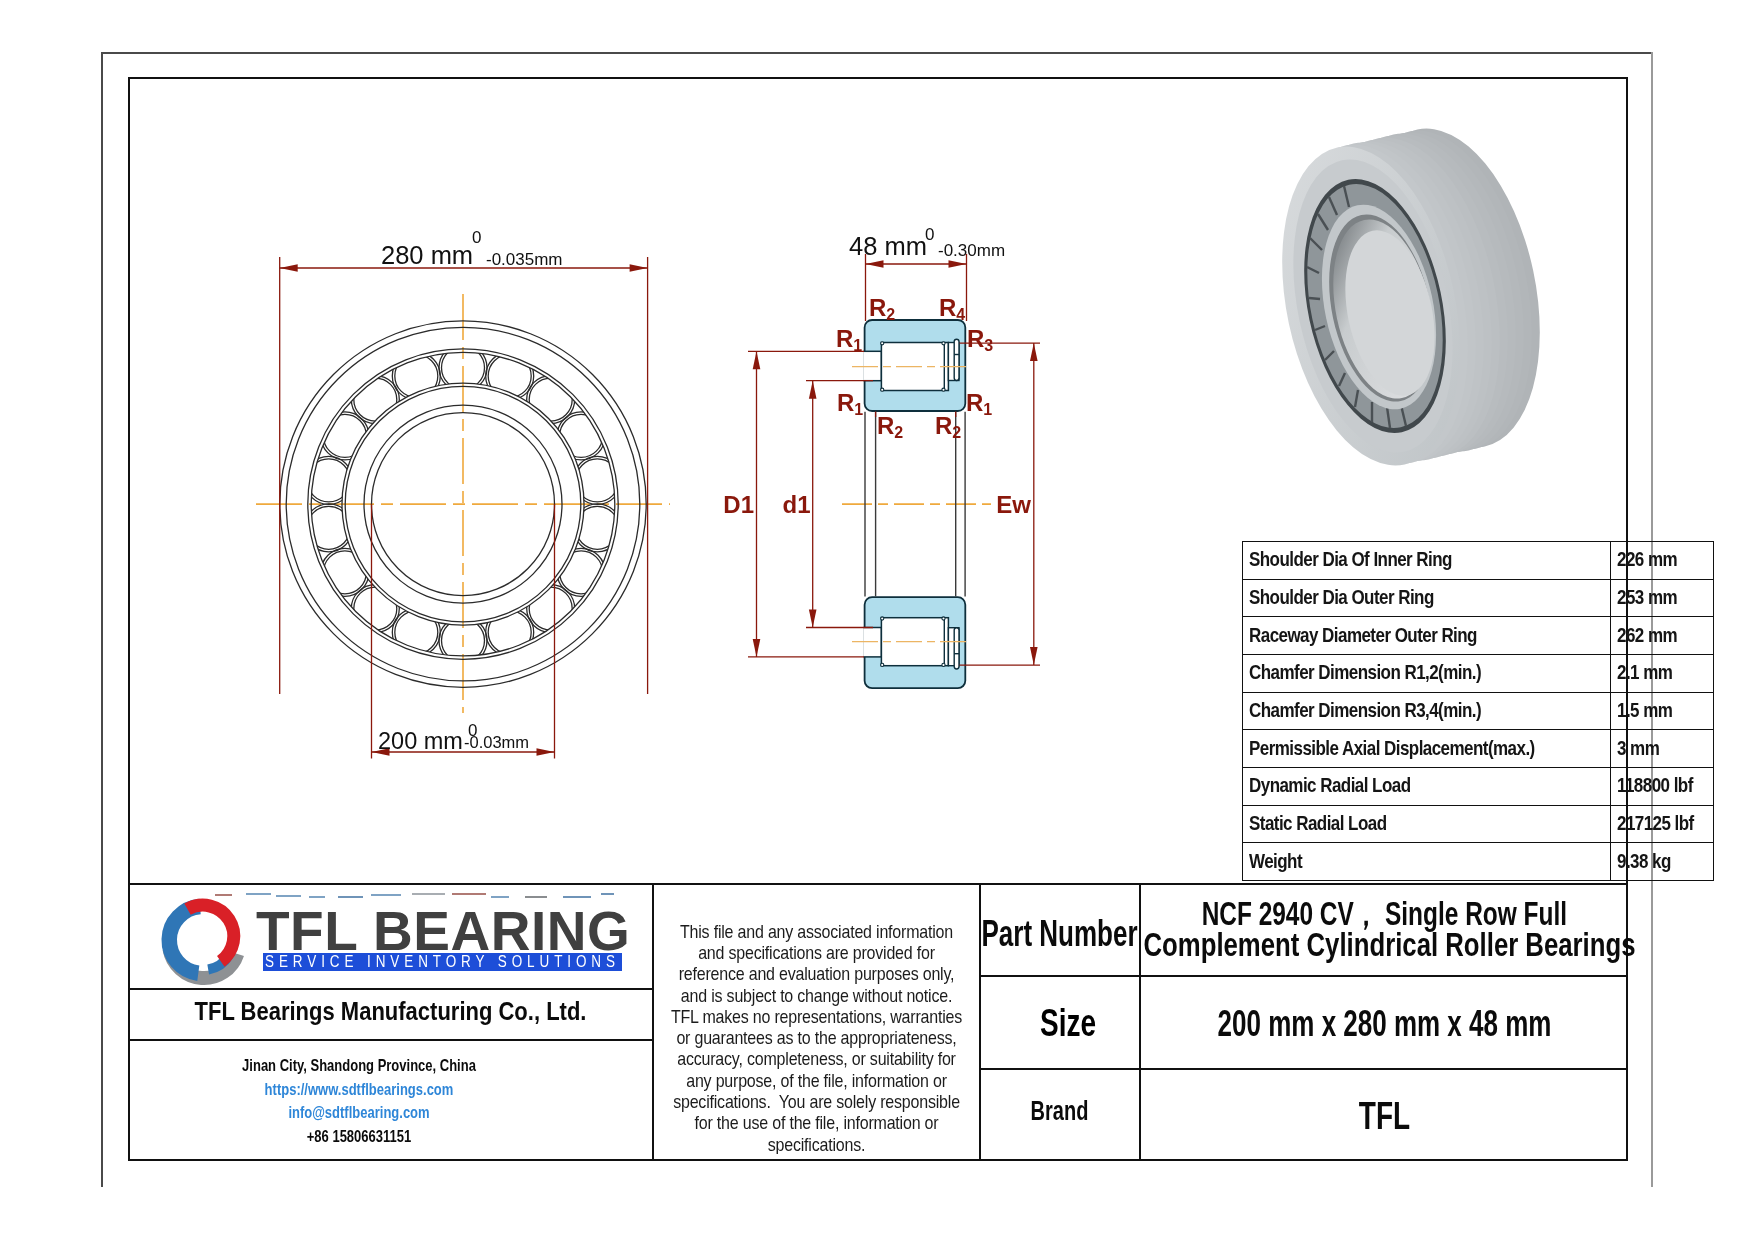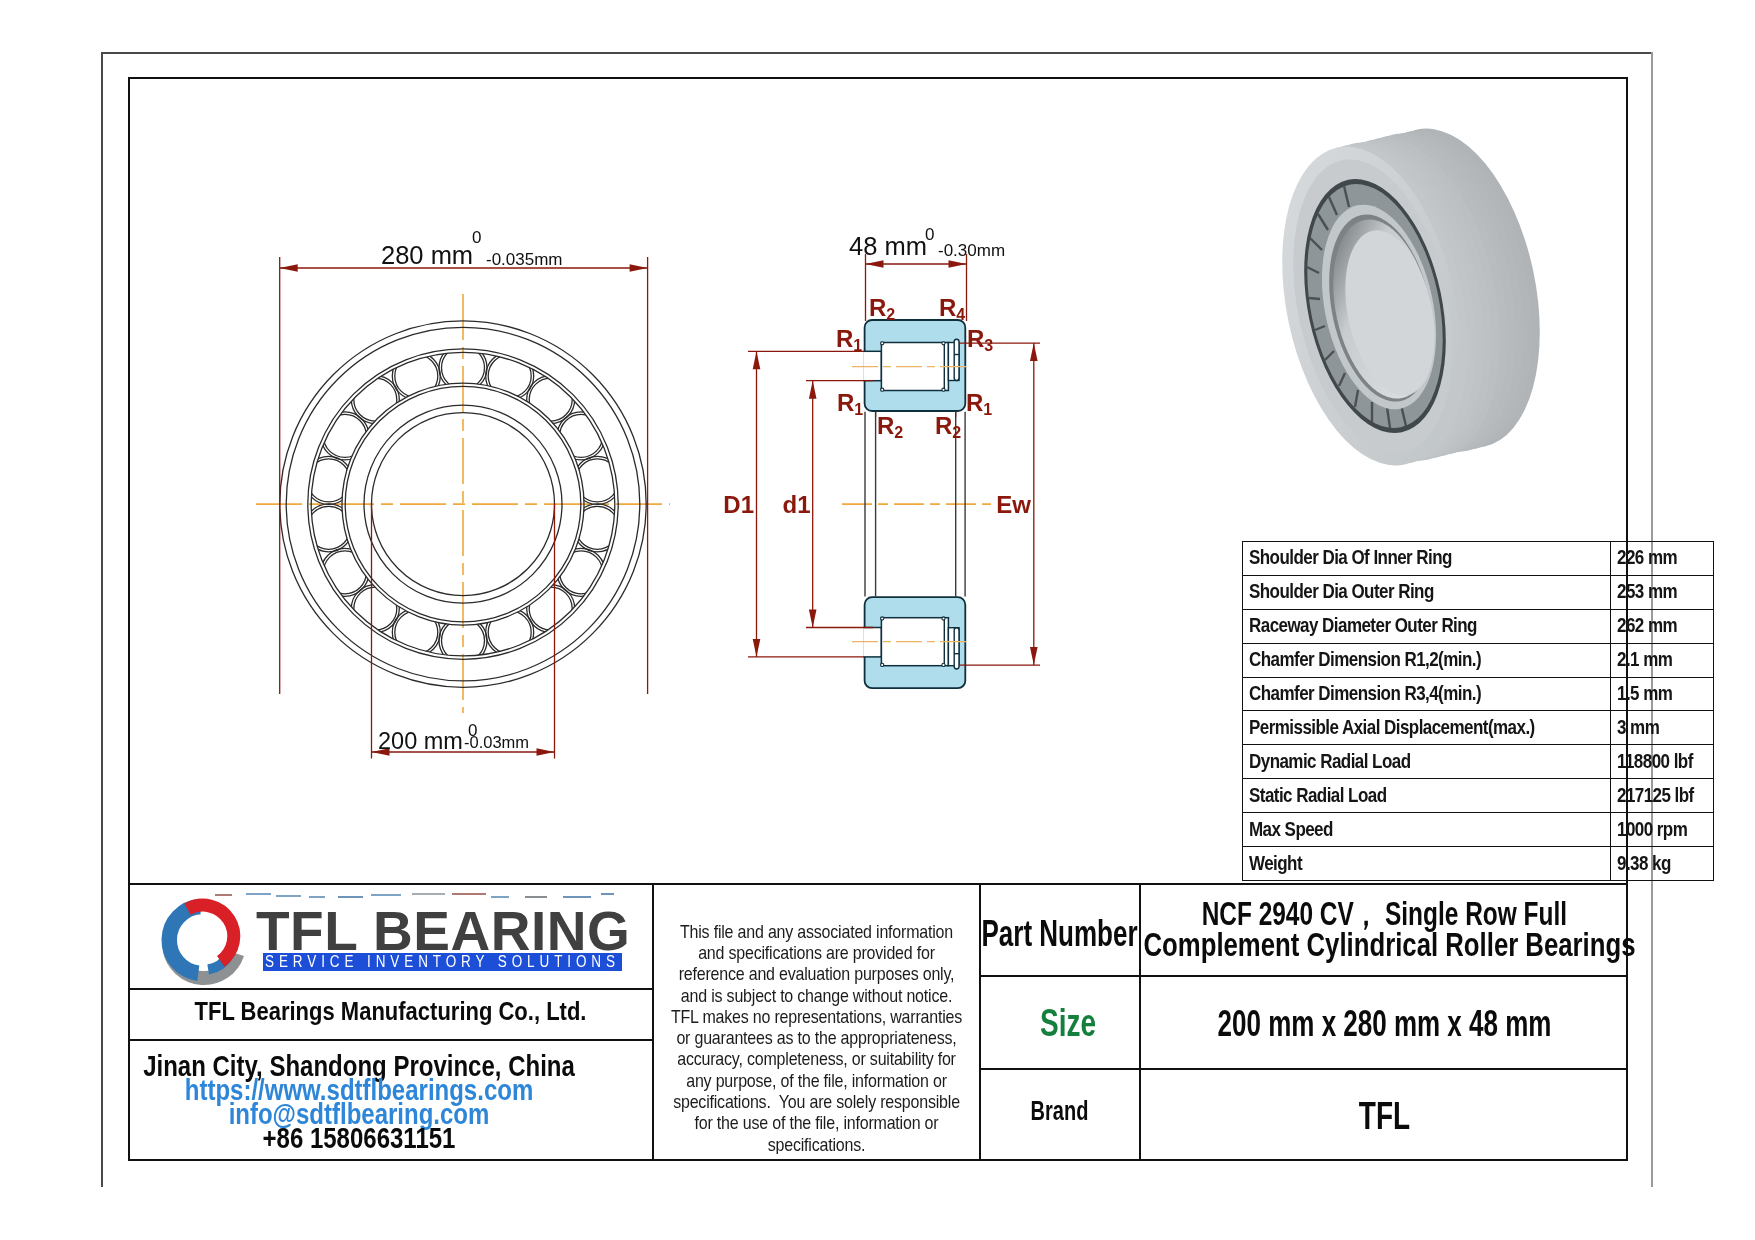--- a/index.html
+++ b/index.html
@@ -250,24 +250,20 @@
       </tr>
       <tr>
         <td class="k"><span class="v">Dynamic Radial Load</span></td>
         <td class="u"><span class="v">118800 lbf</span></td>
       </tr>
       <tr>
         <td class="k"><span class="v">Static Radial Load</span></td>
         <td class="u"><span class="v">217125 lbf</span></td>
       </tr>
       <tr>
-        <td class="k"><span class="v">Max Speed</span></td>
-        <td class="u"><span class="v">1000 rpm</span></td>
-      </tr>
-      <tr>
         <td class="k"><span class="v">Weight</span></td>
         <td class="u"><span class="v">9.38 kg</span></td>
       </tr>
     </tbody>
   </table>
 
 <div class="line" style="left:128px;top:883px;width:1500px;height:2px"></div>
 <div class="line" style="left:652px;top:883px;width:2px;height:277px"></div>
 <div class="line" style="left:979px;top:883px;width:2px;height:277px"></div>
 <div class="line" style="left:1139px;top:883px;width:2px;height:277px"></div>
@@ -289,23 +285,23 @@
 <div style="position:absolute;left:601px;top:893px;width:13px;height:2px;background:#6f94b8"></div>
 <svg width="104" height="104" viewBox="0 0 104 104" style="position:absolute;left:157px;top:890px">
     <path d="M 12.5,59.1 A 35,35 0 0 0 80.3,63.8" stroke="#8e9194" stroke-width="14" fill="none"></path>
     <path d="M 51.2,79.5 A 30,30 0 0 0 72.0,65.0" stroke="#2f76b6" stroke-width="10" fill="none"></path>
     <path d="M 43.1,16.6 A 33.5,33.5 0 0 0 41.3,83.2" stroke="#2f76b6" stroke-width="15.5" fill="none"></path>
     <path d="M 63.8,71.4 A 31,31 0 0 0 30.5,19.2" stroke="#d92027" stroke-width="13" fill="none"></path>
   </svg>
 <div class="abs" style="left:256px;top:899px;width:380px;color:#404040;font-size:55px;font-weight:700;letter-spacing:0.5px"><span style="display:inline-block;transform:scaleY(1.0);white-space:nowrap">TFL BEARING</span></div>
 <div class="abs" style="left:263px;top:953px;width:359px;height:18px;background:#1d4ed8;color:#fff;font-size:13.5px;letter-spacing:4.9px;text-align:center;line-height:18px;white-space:nowrap;overflow:hidden"><span class="v">SERVICE INVENTORY SOLUTIONS</span></div>
 <div class="abs" style="left:128px;top:999px;width:525px;text-align:center;font-size:22px;font-weight:700;color:#0b0b0b"><span class="v" style="transform:scaleY(1.15)">TFL Bearings Manufacturing Co., Ltd.</span></div>
-<div class="abs" style="left:128px;top:1054px;width:462px;text-align:center;font-size:24px;font-weight:700;color:#0b0b0b;line-height:23.5px">
+<div class="abs" style="left:128px;top:1054px;width:462px;text-align:center;font-size:13px;font-weight:700;color:#0b0b0b;line-height:23.5px">
 <span class="v">Jinan City, Shandong Province, China</span><br>
 <span class="v" style="color:#2e86d8">https://www.sdtflbearings.com</span><br>
 <span class="v" style="color:#2e86d8">info@sdtflbearing.com</span><br>
 <span class="v">+86 15806631151</span></div>
 <div class="abs" style="left:655px;top:921px;width:323px;text-align:center;font-size:16px;color:#1c1c1c;letter-spacing:-0.2px"><span class="v" style="transform:scaleY(1.12);transform-origin:50% 0;line-height:19px">This file and any associated information<br>and specifications are provided for<br>reference and evaluation purposes only,<br>and is subject to change without notice.<br>TFL makes no representations, warranties<br>or guarantees as to the appropriateness,<br>accuracy, completeness, or suitability for<br>any purpose, of the file, information or<br>specifications.&nbsp; You are solely responsible<br>for the use of the file, information or<br>specifications.</span></div>
 <div class="abs" style="left:980px;top:918px;width:159px;text-align:center;font-size:26px;font-weight:700;color:#0b0b0b"><span class="v" style="transform:scaleY(1.45)">Part Number</span></div>
-<div class="abs" style="left:980px;top:1007px;width:176px;text-align:center;font-size:28px;font-weight:700;color:#15803d"><span class="v" style="transform:scaleY(1.40)">Size</span></div>
+<div class="abs" style="left:980px;top:1007px;width:176px;text-align:center;font-size:28px;font-weight:700;color:#000000"><span class="v" style="transform:scaleY(1.40)">Size</span></div>
 <div class="abs" style="left:980px;top:1099px;width:159px;text-align:center;font-size:20px;font-weight:700;color:#0b0b0b"><span class="v" style="transform:scaleY(1.40)">Brand</span></div>
 <div class="abs" style="left:1141px;top:899px;width:487px;text-align:center;font-size:26px;font-weight:700;color:#0b0b0b;line-height:30.5px;white-space:nowrap"><span class="v" style="transform:scale(0.94,1.25)">NCF 2940 CV， Single Row Full</span><br><span class="v" style="transform:scale(0.99,1.25)">Complement Cylindrical Roller Bearings</span></div>
 <div class="abs" style="left:1141px;top:1008px;width:487px;text-align:center;font-size:26px;font-weight:700;color:#0b0b0b"><span class="v" style="transform:scaleY(1.40)">200 mm x 280 mm x 48 mm</span></div>
 <div class="abs" style="left:1141px;top:1100px;width:487px;text-align:center;font-size:28px;font-weight:700;color:#0b0b0b"><span class="v" style="transform:scaleY(1.40)">TFL</span></div>
 </body></html>

